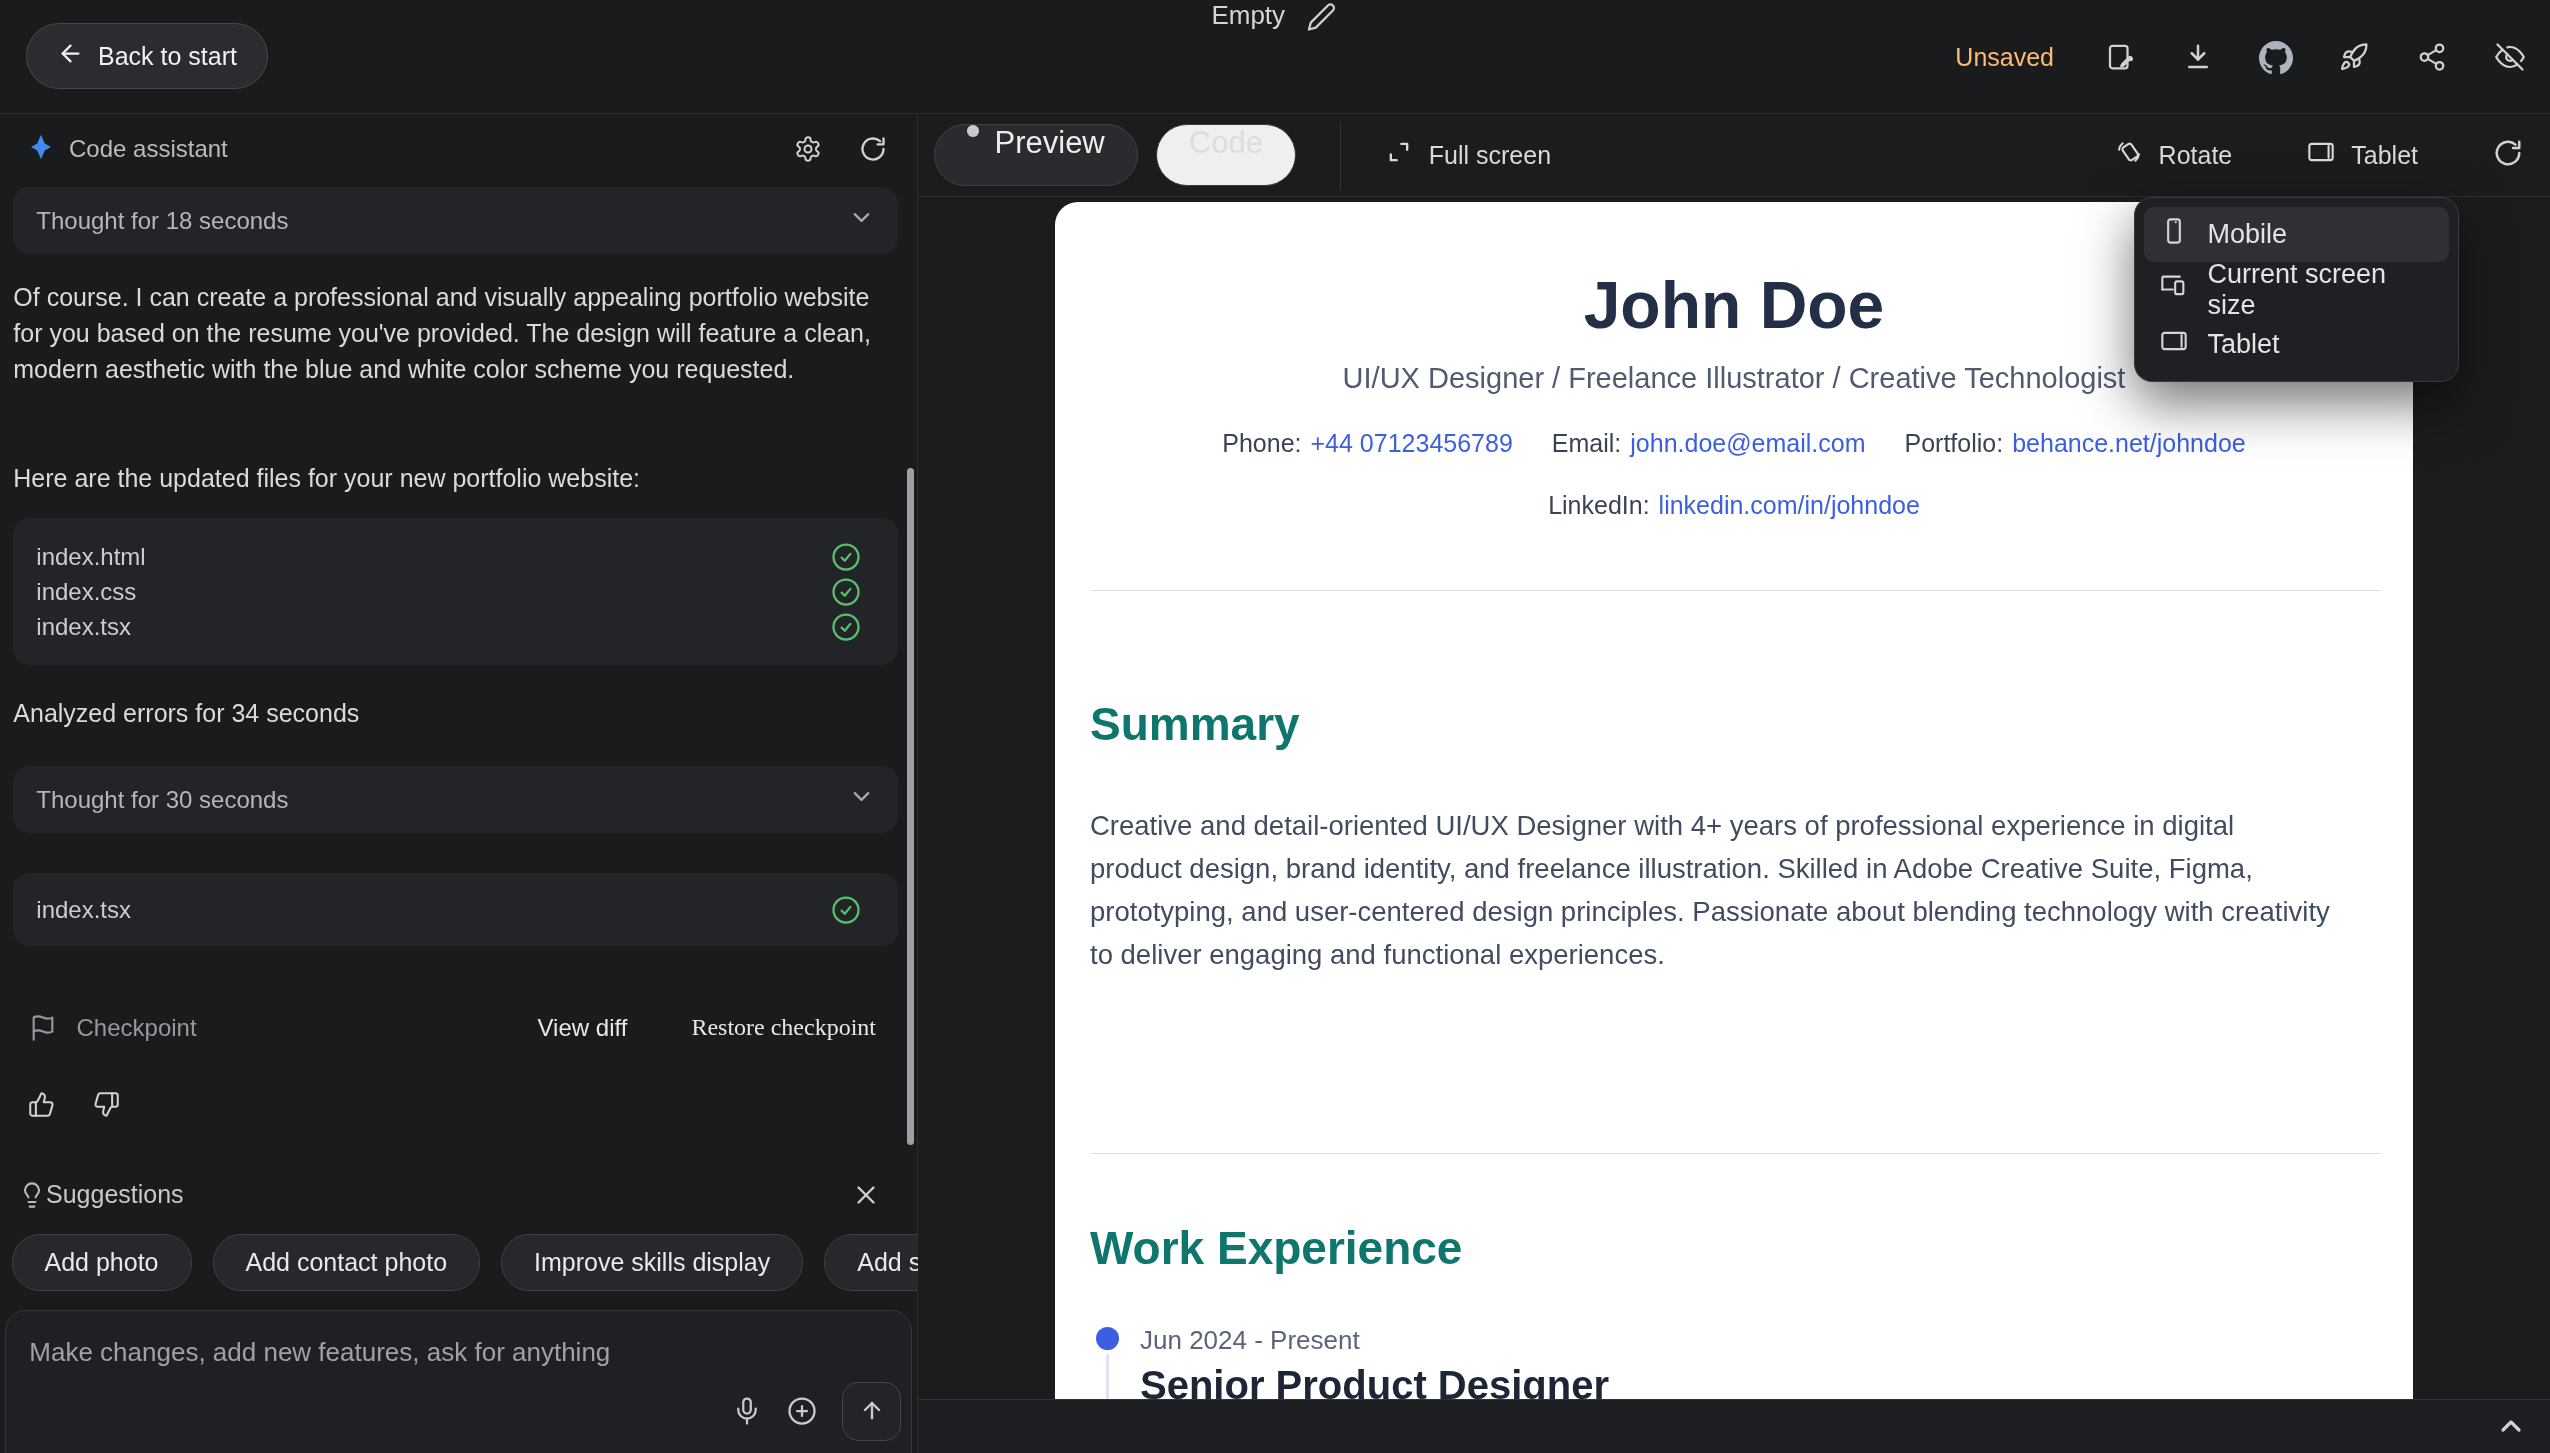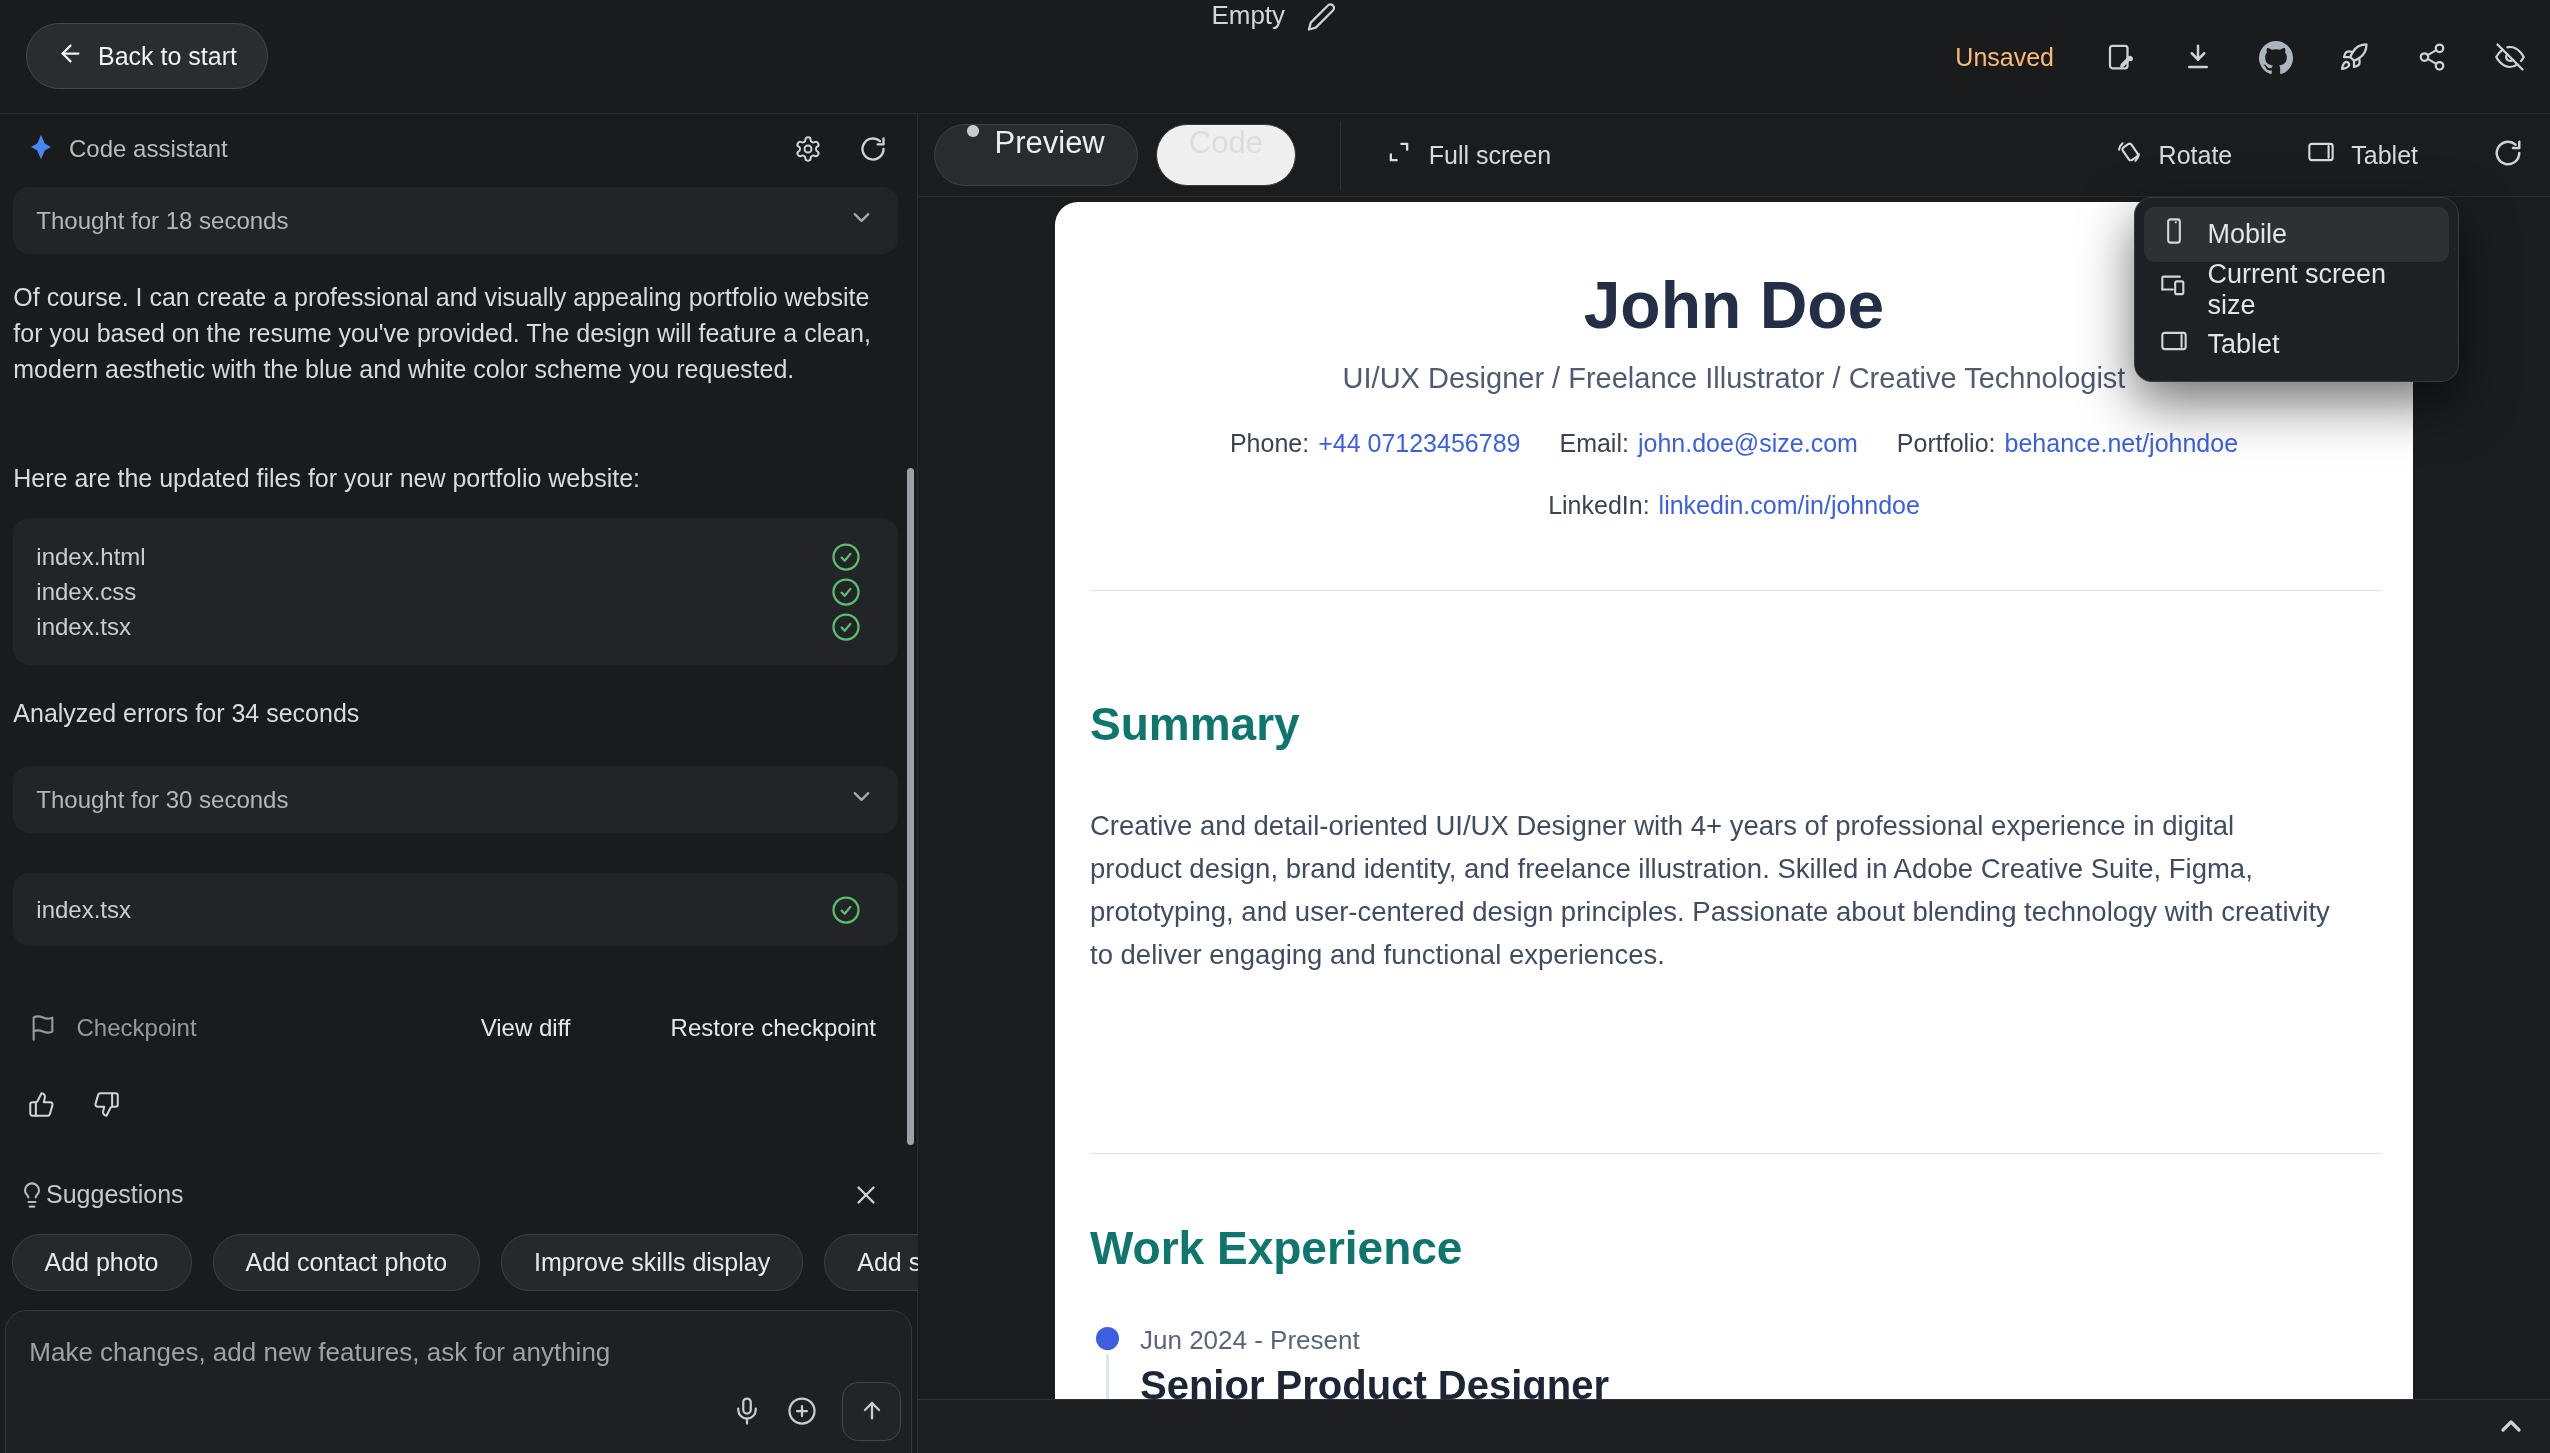--- a/index.html
+++ b/index.html
@@ -36,21 +36,21 @@
   .file-row .spacer { flex:1; }
   .check { width:30px; height:30px; color:#57c06d; margin-right:14px; }
   .single-file { height:73px; display:flex; align-items:center; padding:0 23px; color:#c9ccd0; font-size:24px; }
   .single-file .spacer { flex:1; }
 
   .checkpoint-row { position:absolute; left:29px; top:892px; width:847px; height:43px; display:flex; align-items:center; }
   .checkpoint-row .flag { width:28px; height:28px; color:#97999e; }
   .checkpoint-row .cp-label { color:#97999e; font-size:24px; margin-left:19.5px; }
   .checkpoint-row .spacer { flex:1; }
   .cp-action { color:#e6e7e9; font-size:24px; cursor:pointer; }
-  .cp-action + .cp-action { margin-left:100px; }
+  .cp-action + .cp-action { margin-left:64px;font-family:Liberation Serif, serif; }
   .thumbs { position:absolute; left:27px; top:976px; display:flex; gap:37px; }
   .thumbs .hico svg { width:27px; height:27px; }
   .thumbs .hico { width:28px; height:28px; margin:0; }
 
   .scroll-thumb { position:absolute; right:3.5px; top:354px; width:7px; height:677px; background:#9ea0a5; border-radius:3.5px; }
 
   .sugg-header { position:absolute; left:18px; top:1063px; width:882px; height:35px; display:flex; align-items:center; }
   .sugg-header .bulb { width:28px; height:28px; color:#b6b8bc; }
   .sugg-header .sg-label { color:#c6c8cb; font-size:25px; }
   .sugg-header .spacer { flex:1; }
@@ -406,21 +406,21 @@
     <div class="canvas">
       <div class="page">
         <h1 class="r-name">John Doe</h1>
         <div class="r-sub">UI/UX Designer / Freelance Illustrator / Creative Technologist</div>
 
         <div class="r-contact row1">
           <span class="pair">
             <span class="lab">Phone:</span><a>+44 07123456789</a>
           </span>
           <span class="pair">
-            <span class="lab">Email:</span><a>john.doe@size.com</a>
+            <span class="lab">Email:</span><a>john.doe@email.com</a>
           </span>
           <span class="pair">
             <span class="lab">Portfolio:</span><a>behance.net/johndoe</a>
           </span>
         </div>
         <div class="r-contact row2">
           <span class="pair">
             <span class="lab">LinkedIn:</span><a>linkedin.com/in/johndoe</a>
           </span>
         </div>

